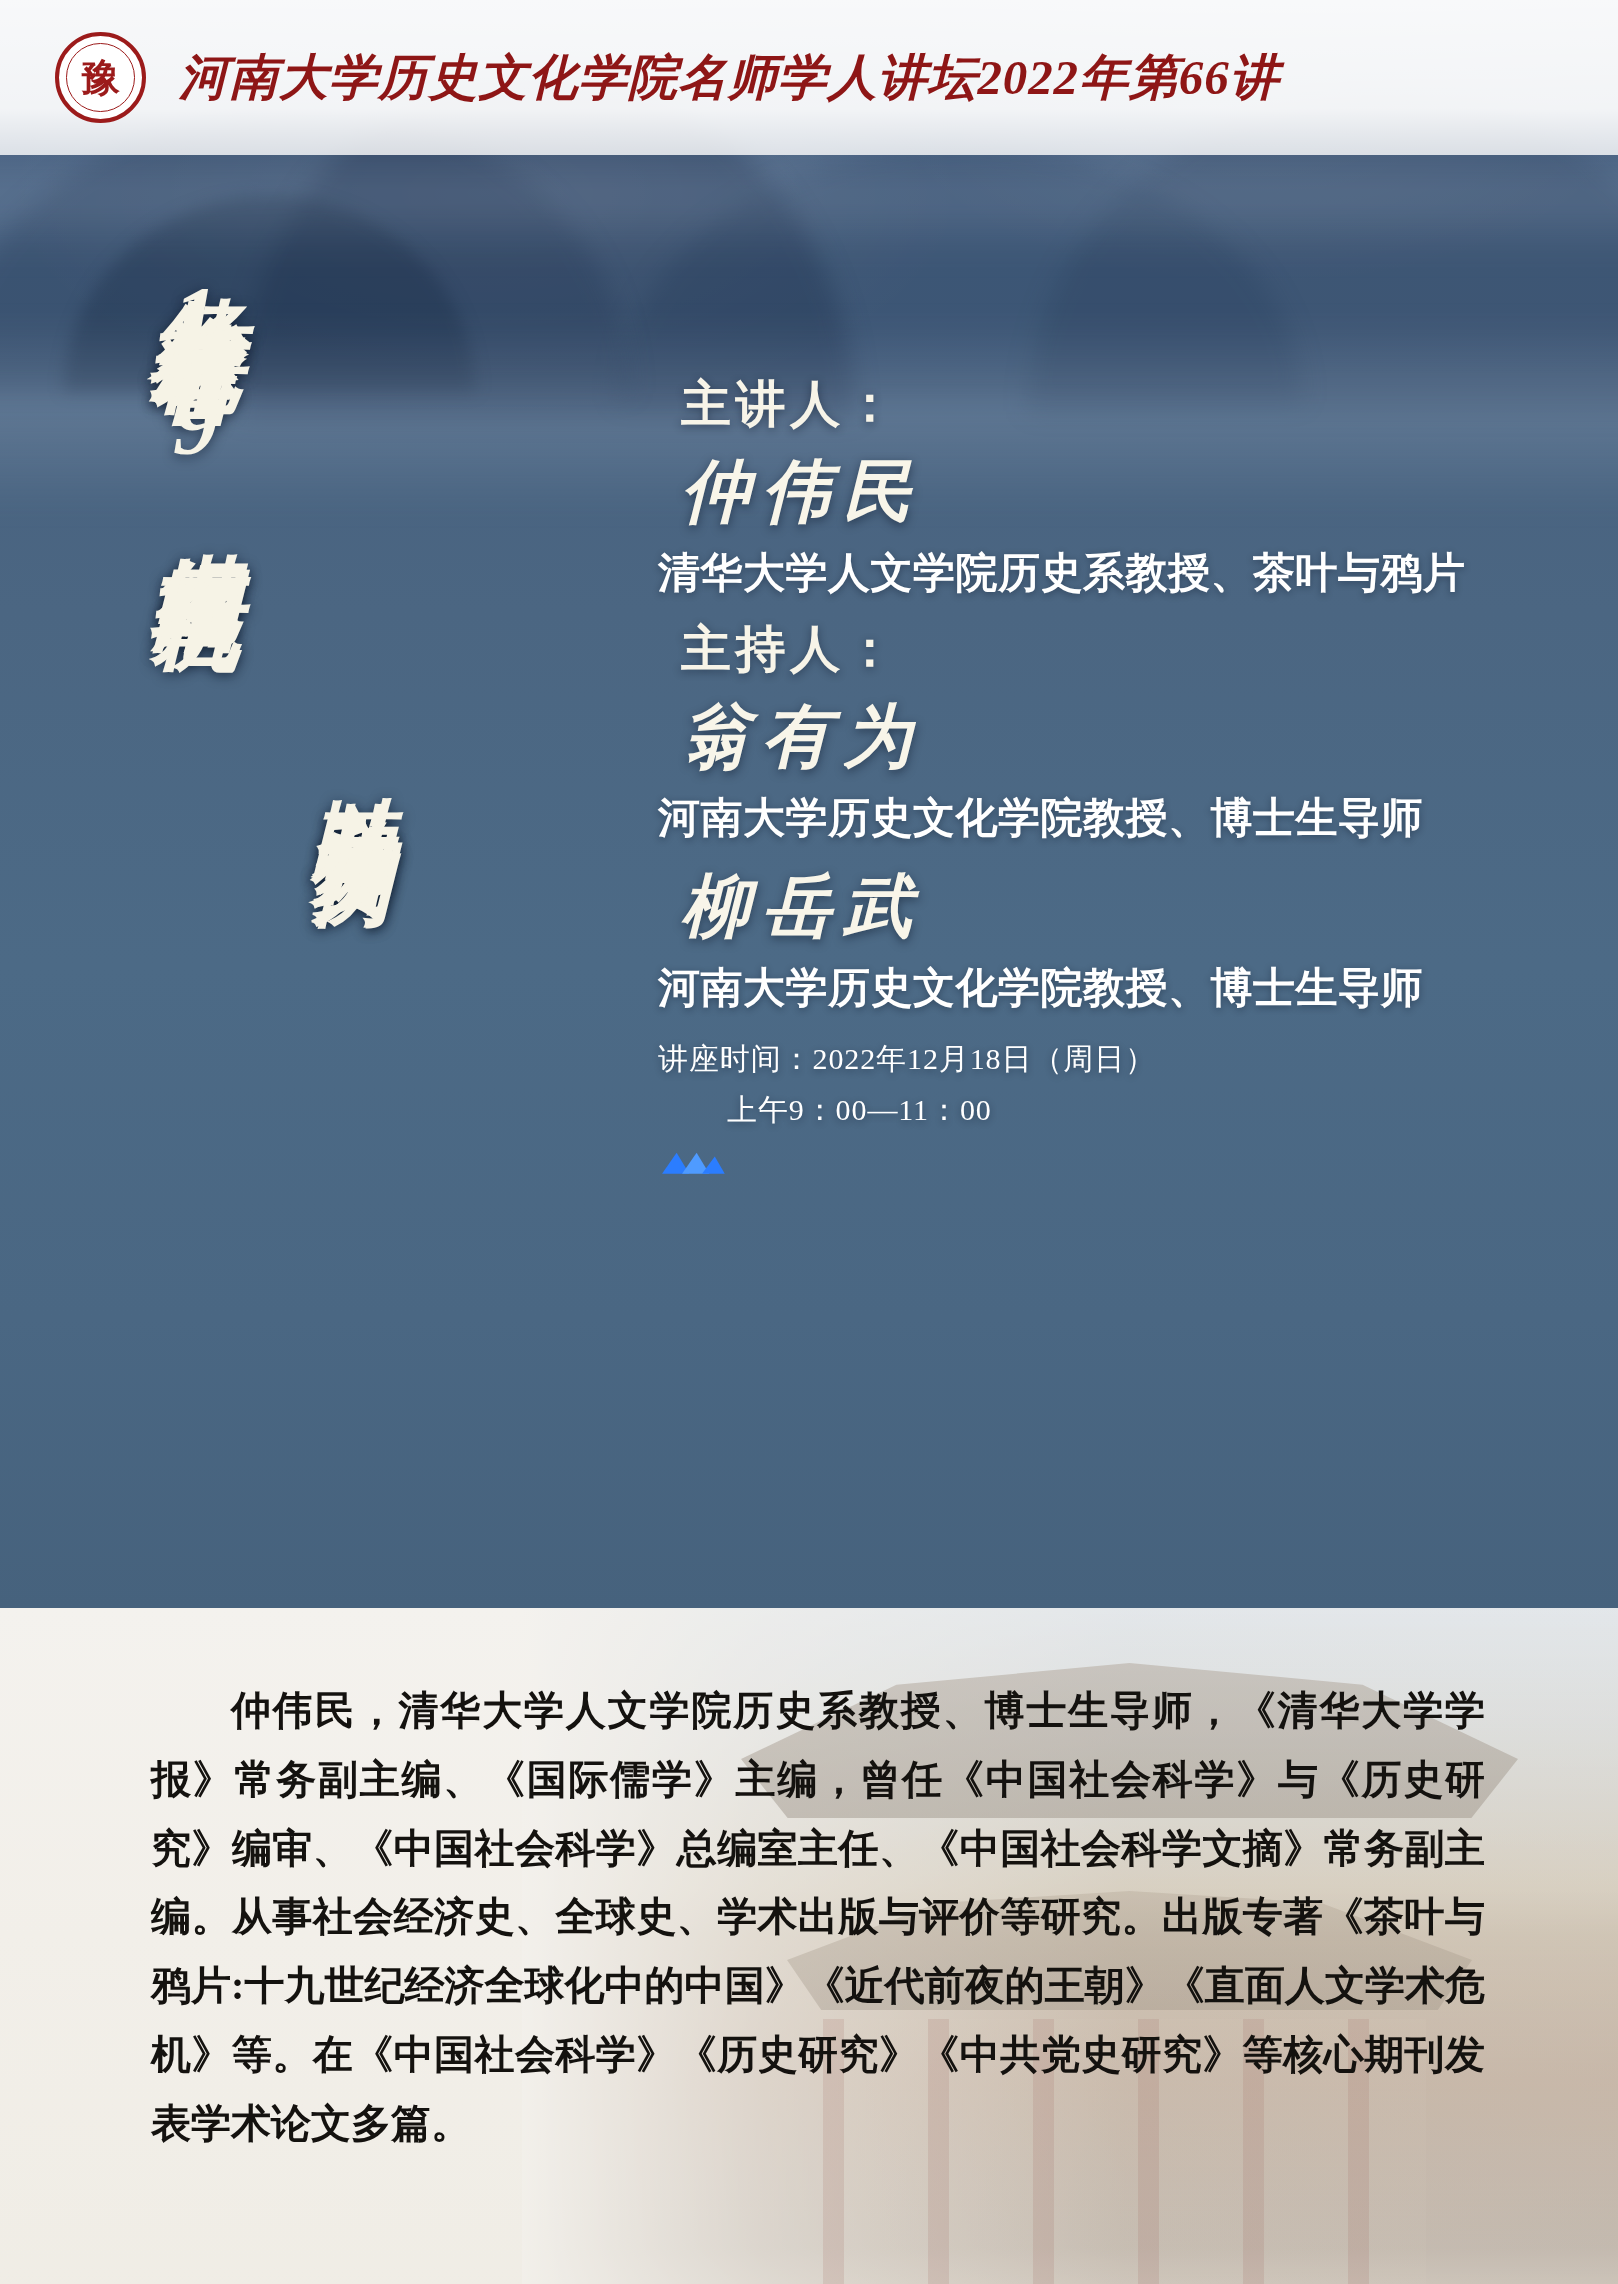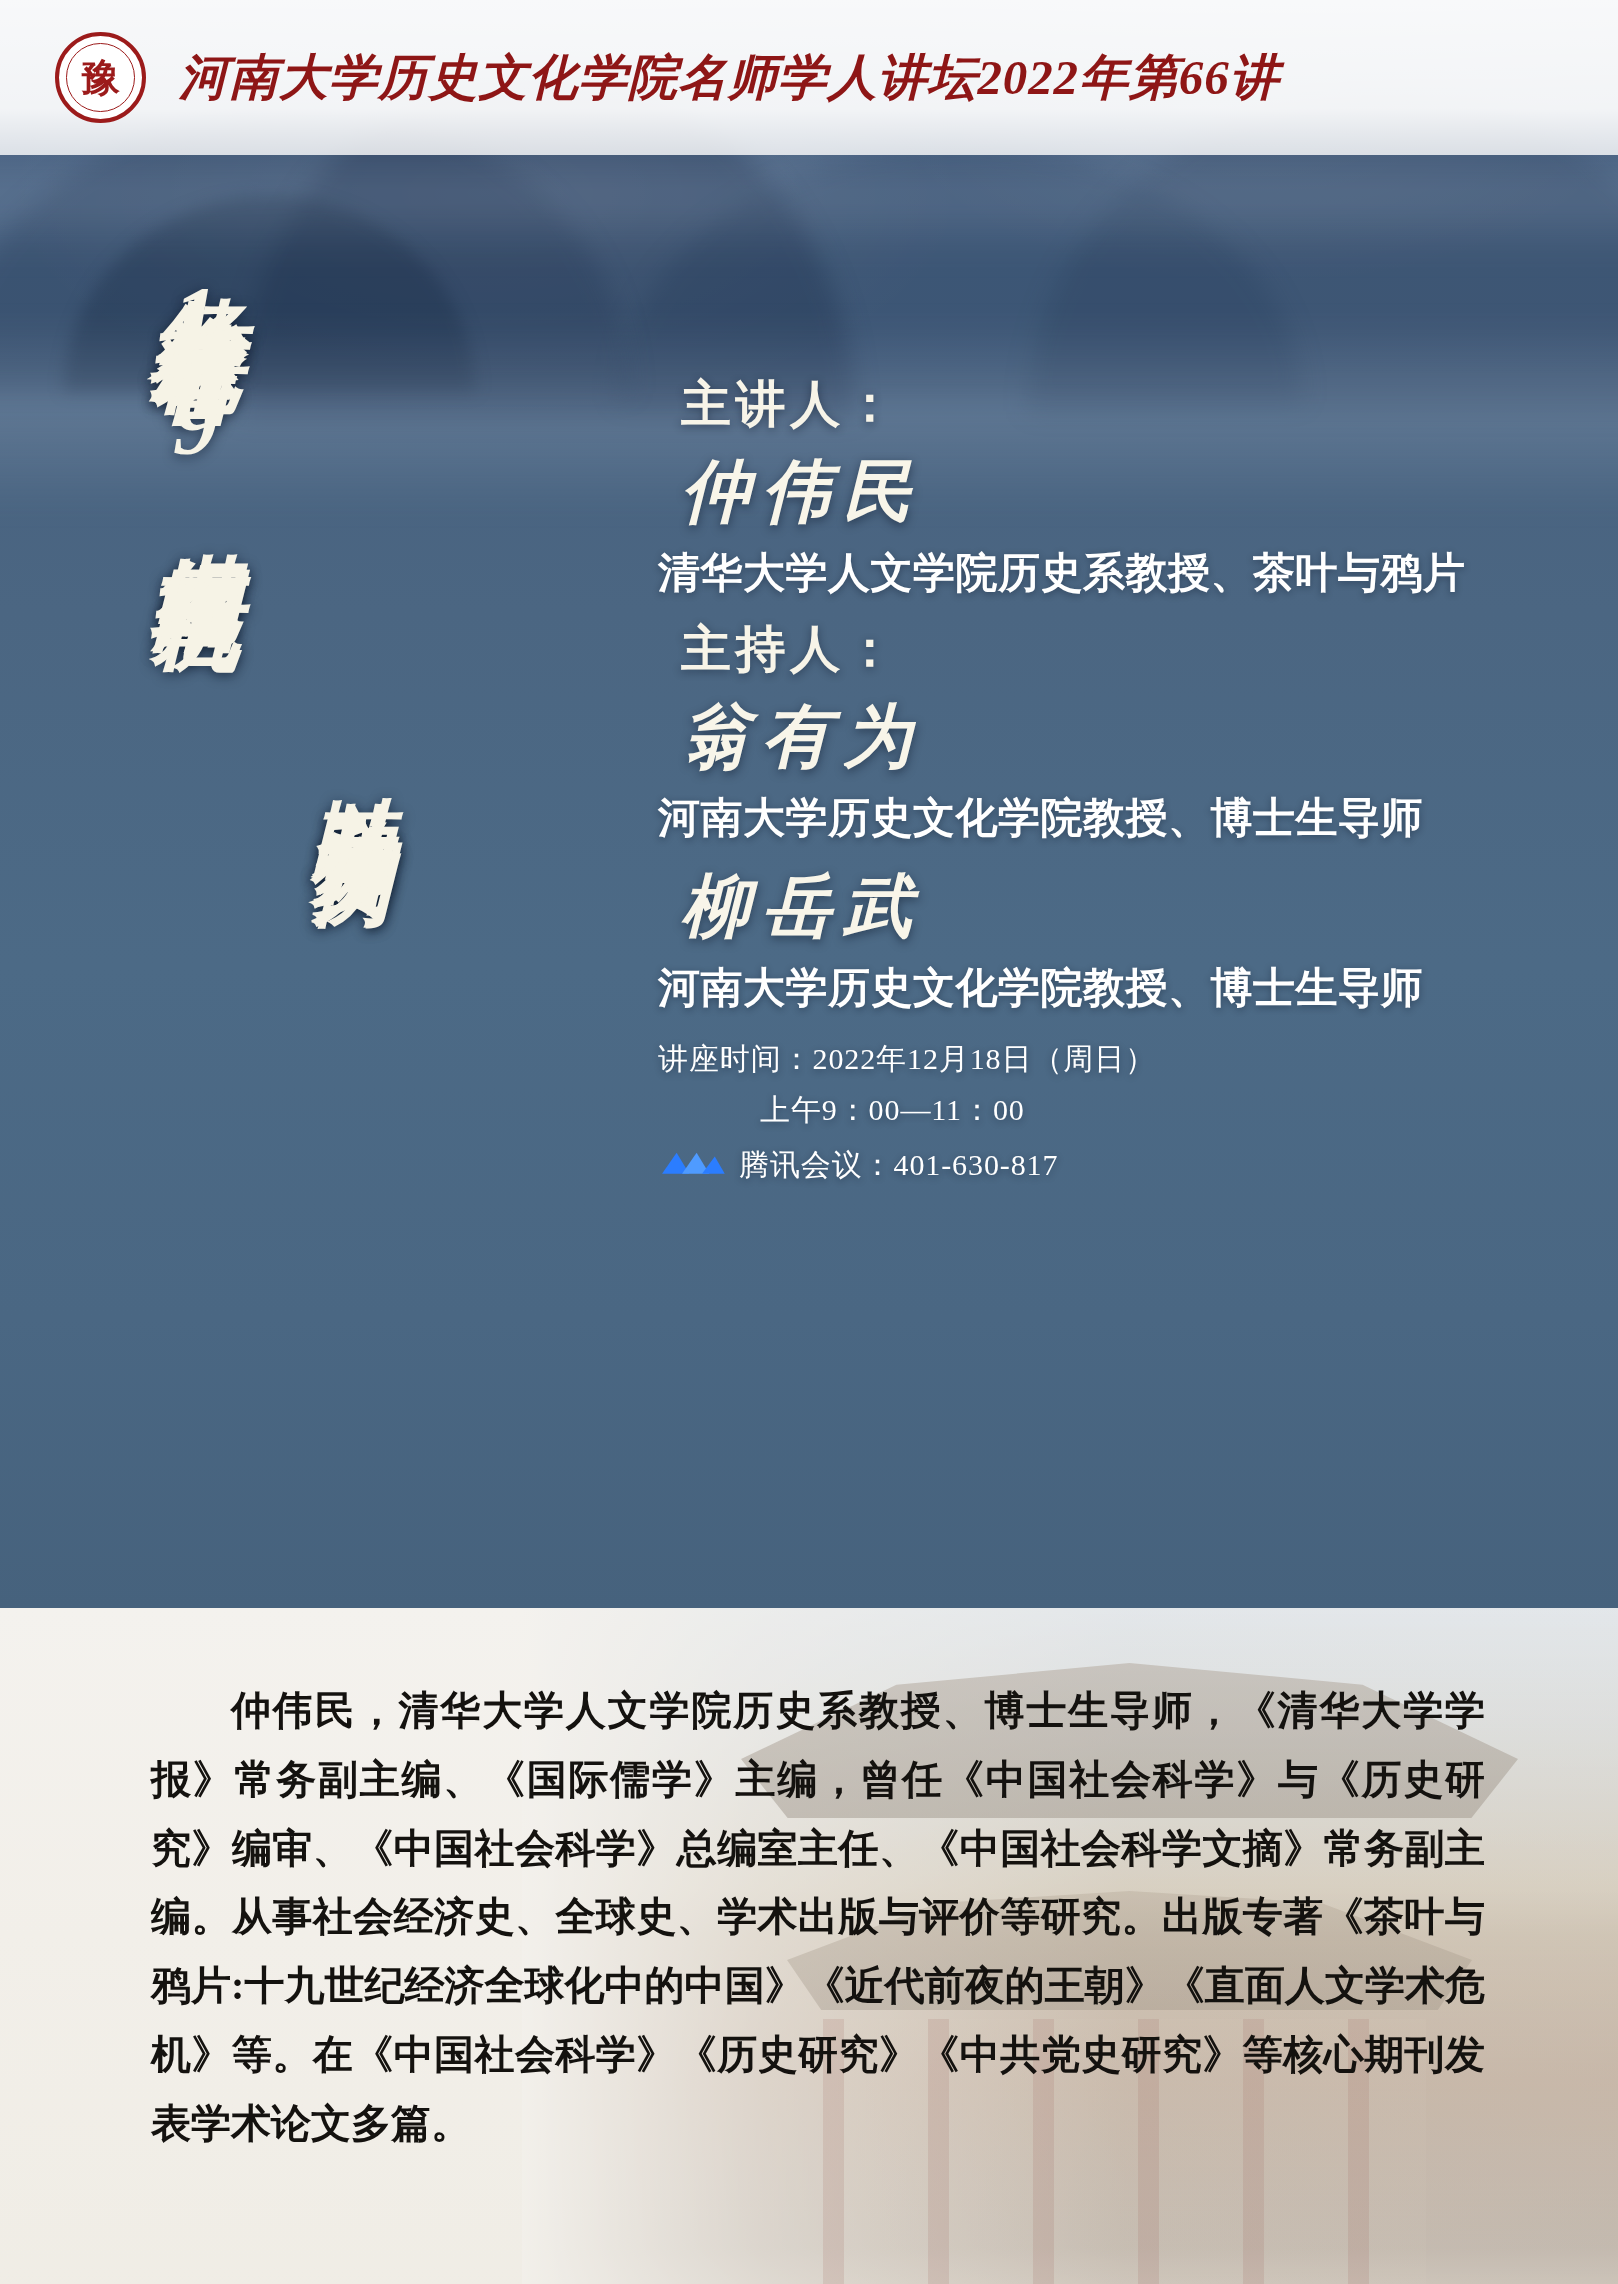--- a/index.html
+++ b/index.html
@@ -196,21 +196,21 @@
   }
   .mi-line {
     font-size: 30px;
     color: #ffffff;
     letter-spacing: 0.9px;
     margin: 0 0 10px 0;
     white-space: nowrap;
     text-shadow: 0 1.8px 7.3px rgba(10,20,38,0.4);
   }
   .mi-line.indent {
-    margin-left: 102px;
+    margin-left: 69px;
   }
   .mi-row {
     display: flex;
     align-items: center;
     margin-top: 8.2px;
   }
   .tm-icon {
     width: 69px; height: 50px;
     margin-right: 12px;
     flex: 0 0 auto;
@@ -322,21 +322,20 @@
 
       <div class="meeting-info">
         <div class="mi-line">讲座时间：2022年12月18日（周日）</div>
         <div class="mi-line indent">上午9：00—11：00</div>
         <div class="mi-row">
           <svg class="tm-icon" viewBox="0 0 150 110">
             <path d="M8 72 L40 26 L68 72 Z" fill="#2b7dff"></path>
             <path d="M52 72 L84 26 L112 72 Z" fill="#4f9bff"></path>
             <path d="M96 72 L124 34 L146 72 Z" fill="#2b7dff"></path>
           </svg>
-          <div class="mi-line" style="margin:0;">腾讯会议：401-630-817</div>
         </div>
       </div>
 
     </div>
   </div>
 
   <div class="bottom-section">
     <div class="temple">
       <div class="temple-roof"></div>
       <div class="temple-roof2"></div>

